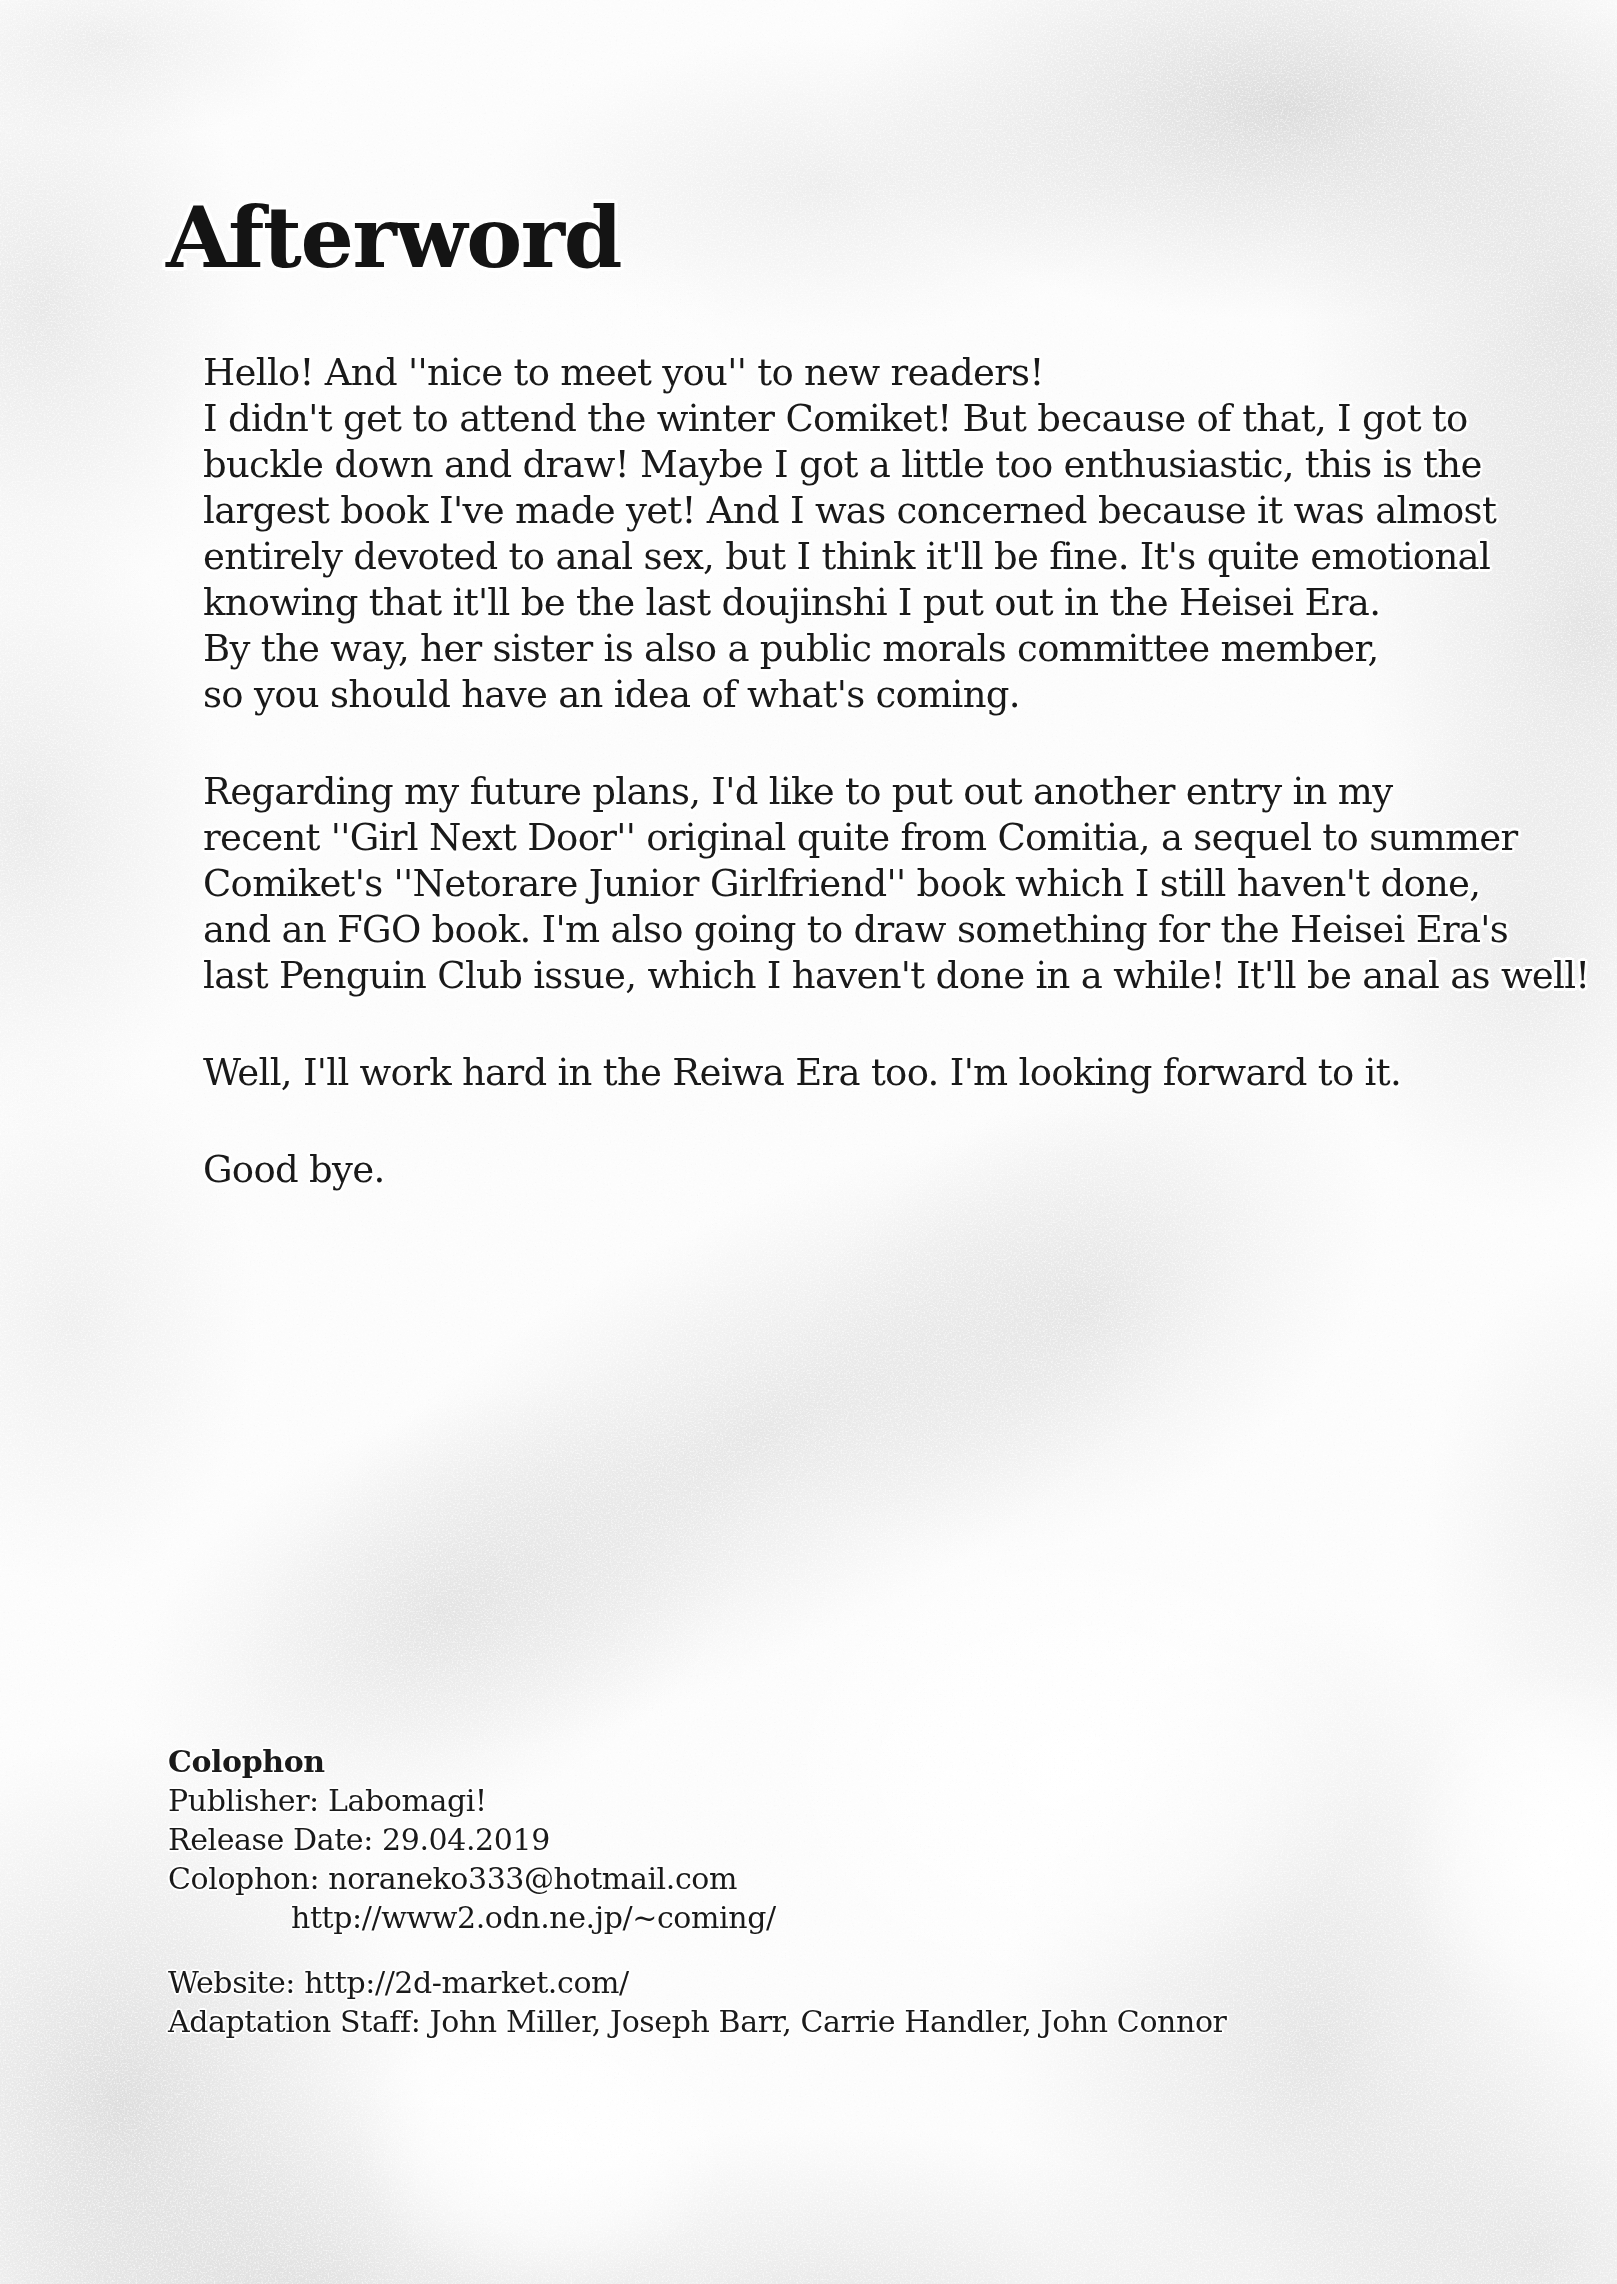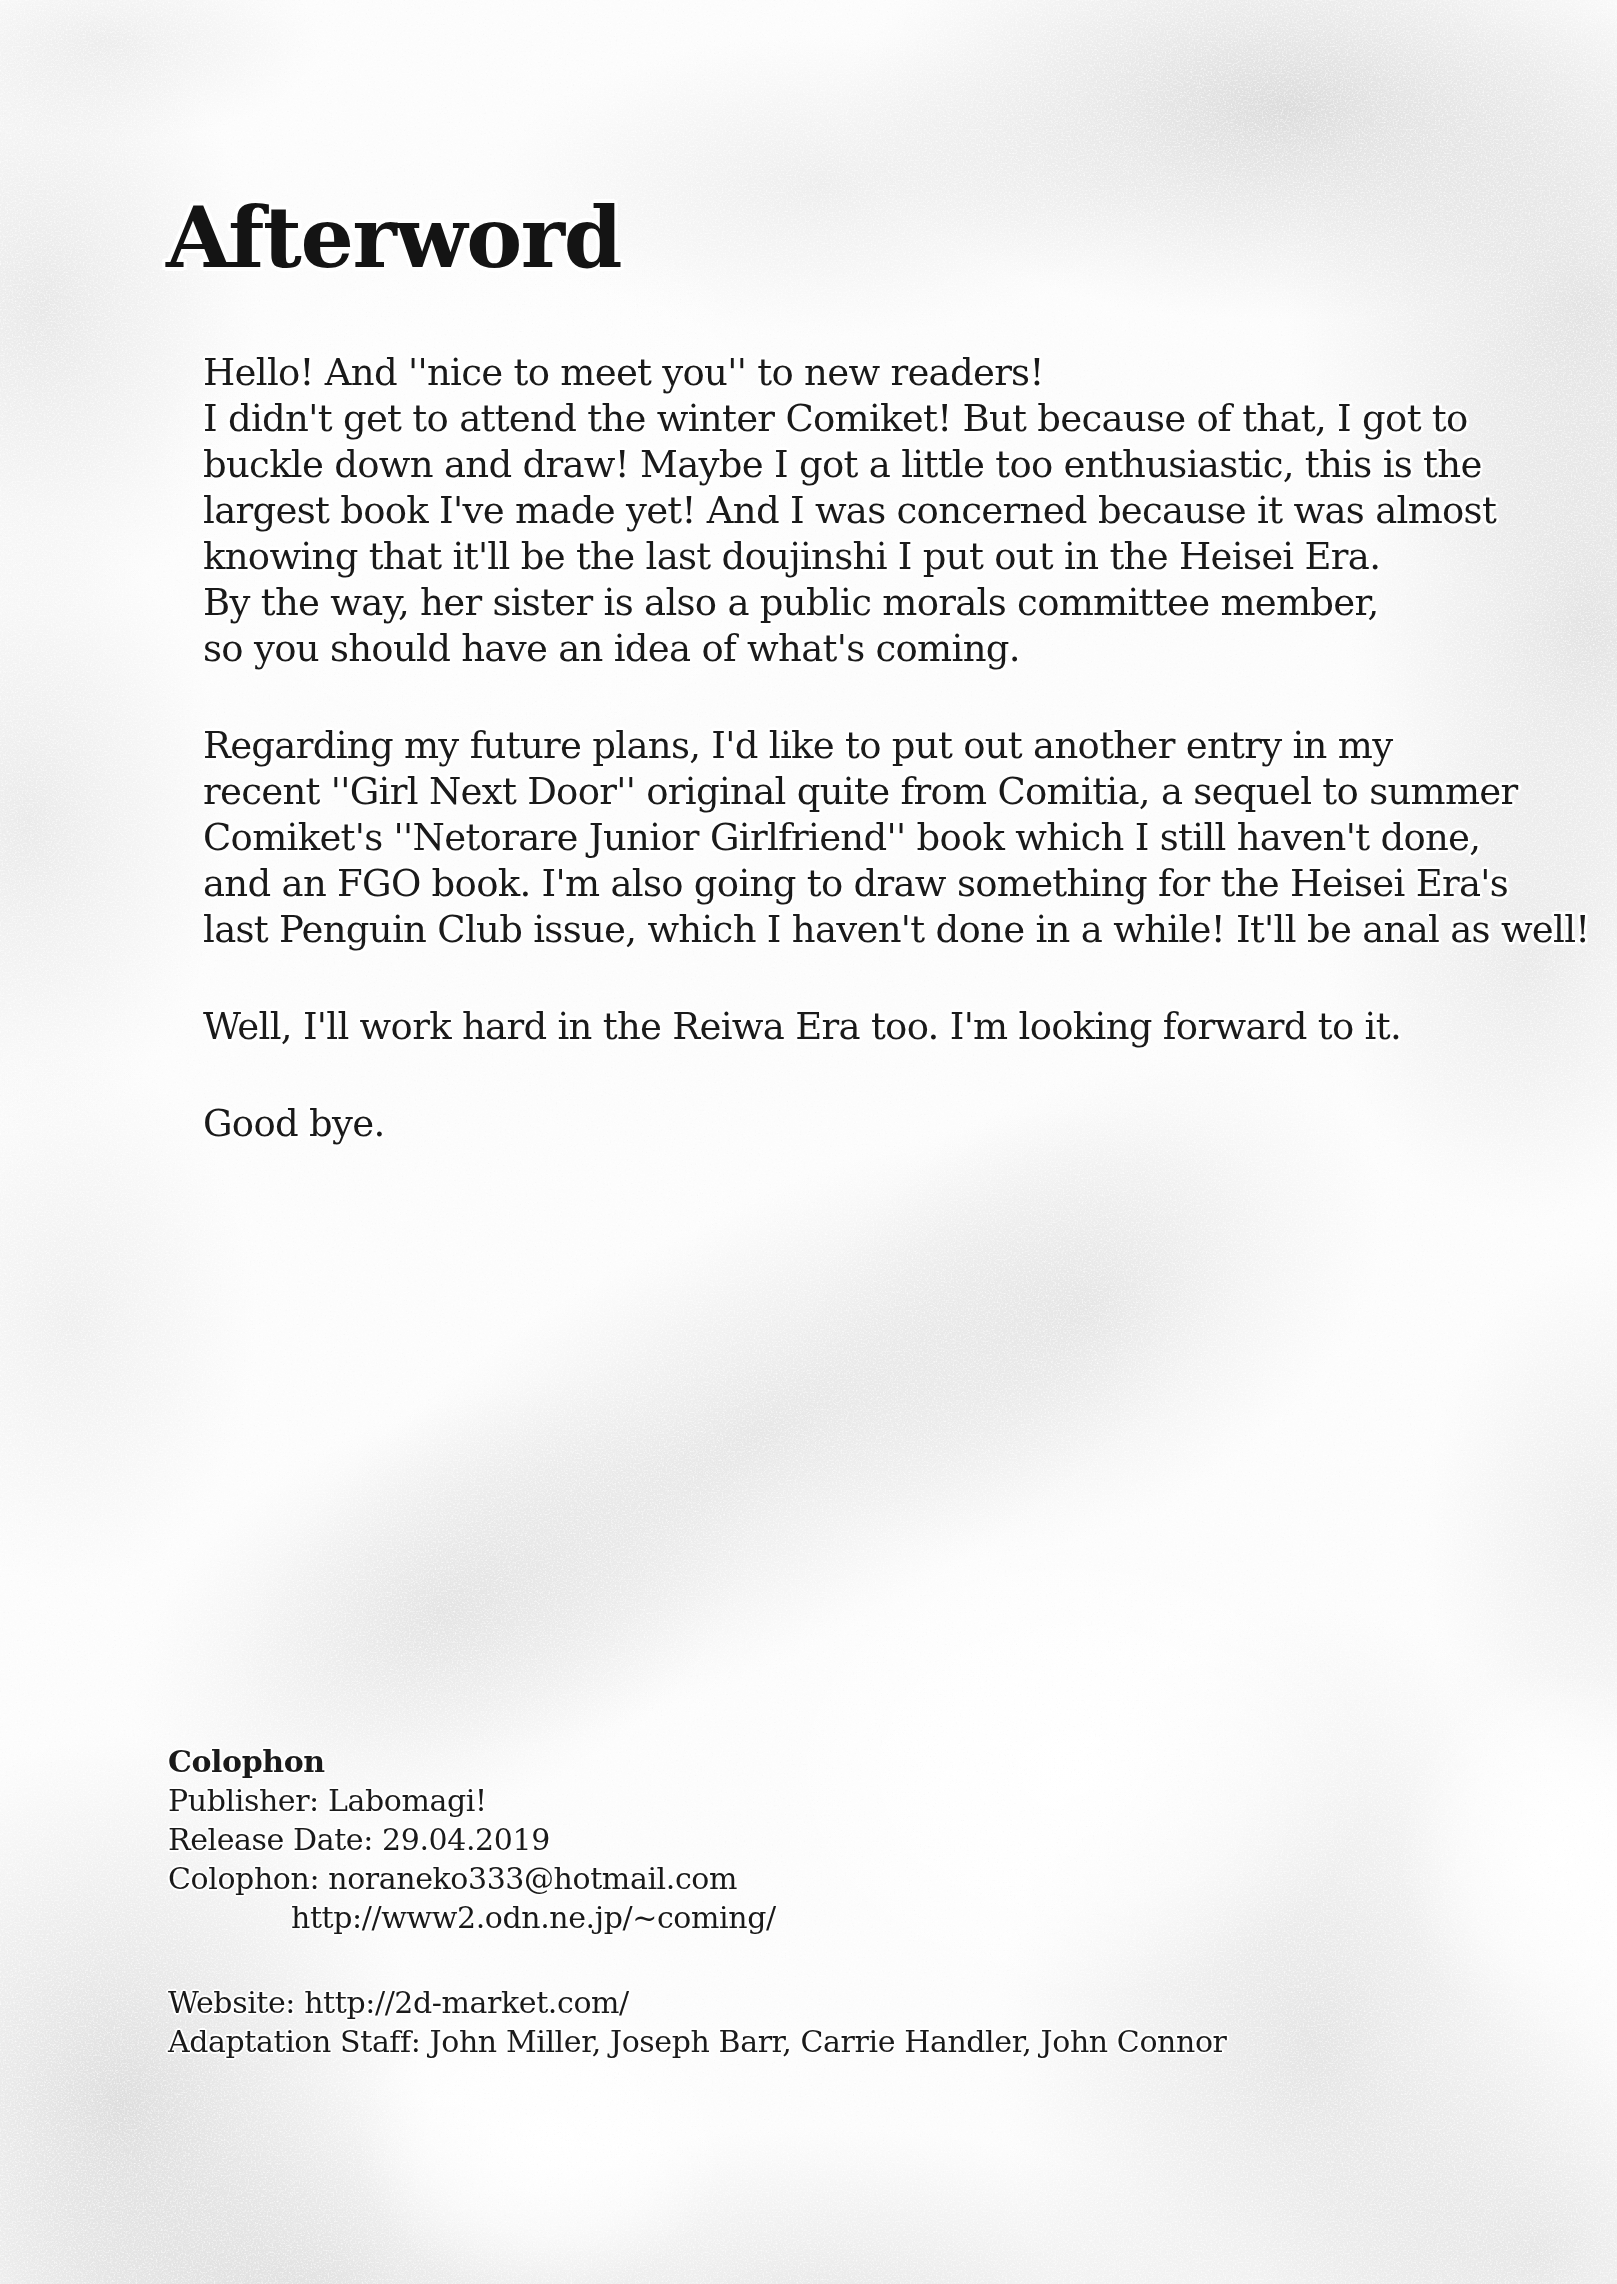--- a/index.html
+++ b/index.html
@@ -58,21 +58,21 @@
     top: 1742px;
     font-size: 30px;
     line-height: 39px;
     letter-spacing: -0.4px;
   }
   .colophon .line {
     text-shadow:
       -2.1px 0 0 #fff, 2.1px 0 0 #fff, 0 -2.1px 0 #fff, 0 2.1px 0 #fff,
       -1.4px -1.4px 0 #fff, 1.4px -1.4px 0 #fff, -1.4px 1.4px 0 #fff, 1.4px 1.4px 0 #fff;
   }
-  .colophon-block-1 { margin-bottom: 46px; }
+  .colophon-block-1 { margin-bottom: 26px; }
   .colophon .heading { font-weight: bold; }
   .colophon .indent { padding-left: 123px; }
 </style>
 </head>
 <body>
 
 <div class="page">
 
   <svg class="texture" viewBox="0 0 2266 3200" preserveAspectRatio="none" aria-hidden="true">
     <defs>
@@ -131,20 +131,21 @@
   </svg>
 
   <h1 class="title">Afterword</h1>
 
   <div class="body-text">
     <div class="para">
       <div class="line">Hello! And ''nice to meet you'' to new readers!</div>
       <div class="line">I didn't get to attend the winter Comiket! But because of that, I got to</div>
       <div class="line">buckle down and draw! Maybe I got a little too enthusiastic, this is the</div>
       <div class="line">largest book I've made yet! And I was concerned because it was almost</div>
+      <div class="line">entirely devoted to anal sex, but I think it'll be fine. It's quite emotional</div>
       <div class="line">knowing that it'll be the last doujinshi I put out in the Heisei Era.</div>
       <div class="line">By the way, her sister is also a public morals committee member,</div>
       <div class="line">so you should have an idea of what's coming.</div>
     </div>
     <div class="para">
       <div class="line">Regarding my future plans, I'd like to put out another entry in my</div>
       <div class="line">recent ''Girl Next Door'' original quite from Comitia, a sequel to summer</div>
       <div class="line">Comiket's ''Netorare Junior Girlfriend'' book which I still haven't done,</div>
       <div class="line">and an FGO book. I'm also going to draw something for the Heisei Era's</div>
       <div class="line">last Penguin Club issue, which I haven't done in a while! It'll be anal as well!</div>

